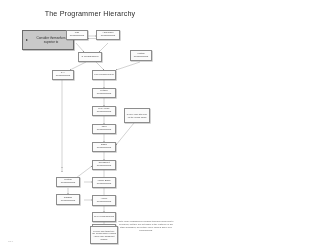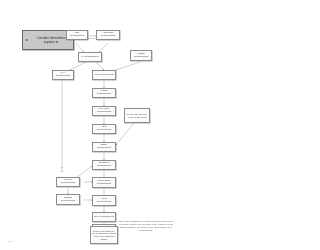--- a/index.html
+++ b/index.html
@@ -93,20 +93,21 @@
     position: absolute;
     font-size: 2.1px;
     color: #b5b5b5;
   }
 </style>
 </head>
 <body>
 
 <div id="canvas">
 
+  <div id="title">The Programmer Hierarchy</div>
 
   <div class="legend" style="left:22px; top:30px; width:52px; height:20px;">
     <span class="legend-arrow"></span>
     <span>Consider themselves superior to</span>
   </div>
 
   <svg id="wires" viewBox="0 0 180 250">
     <defs>
       <marker id="ah" markerWidth="3" markerHeight="3" refX="2.6" refY="1.5" orient="auto">
         <path d="M0,0 L2.8,1.5 L0,3 z" fill="#6f6f6f"></path>

